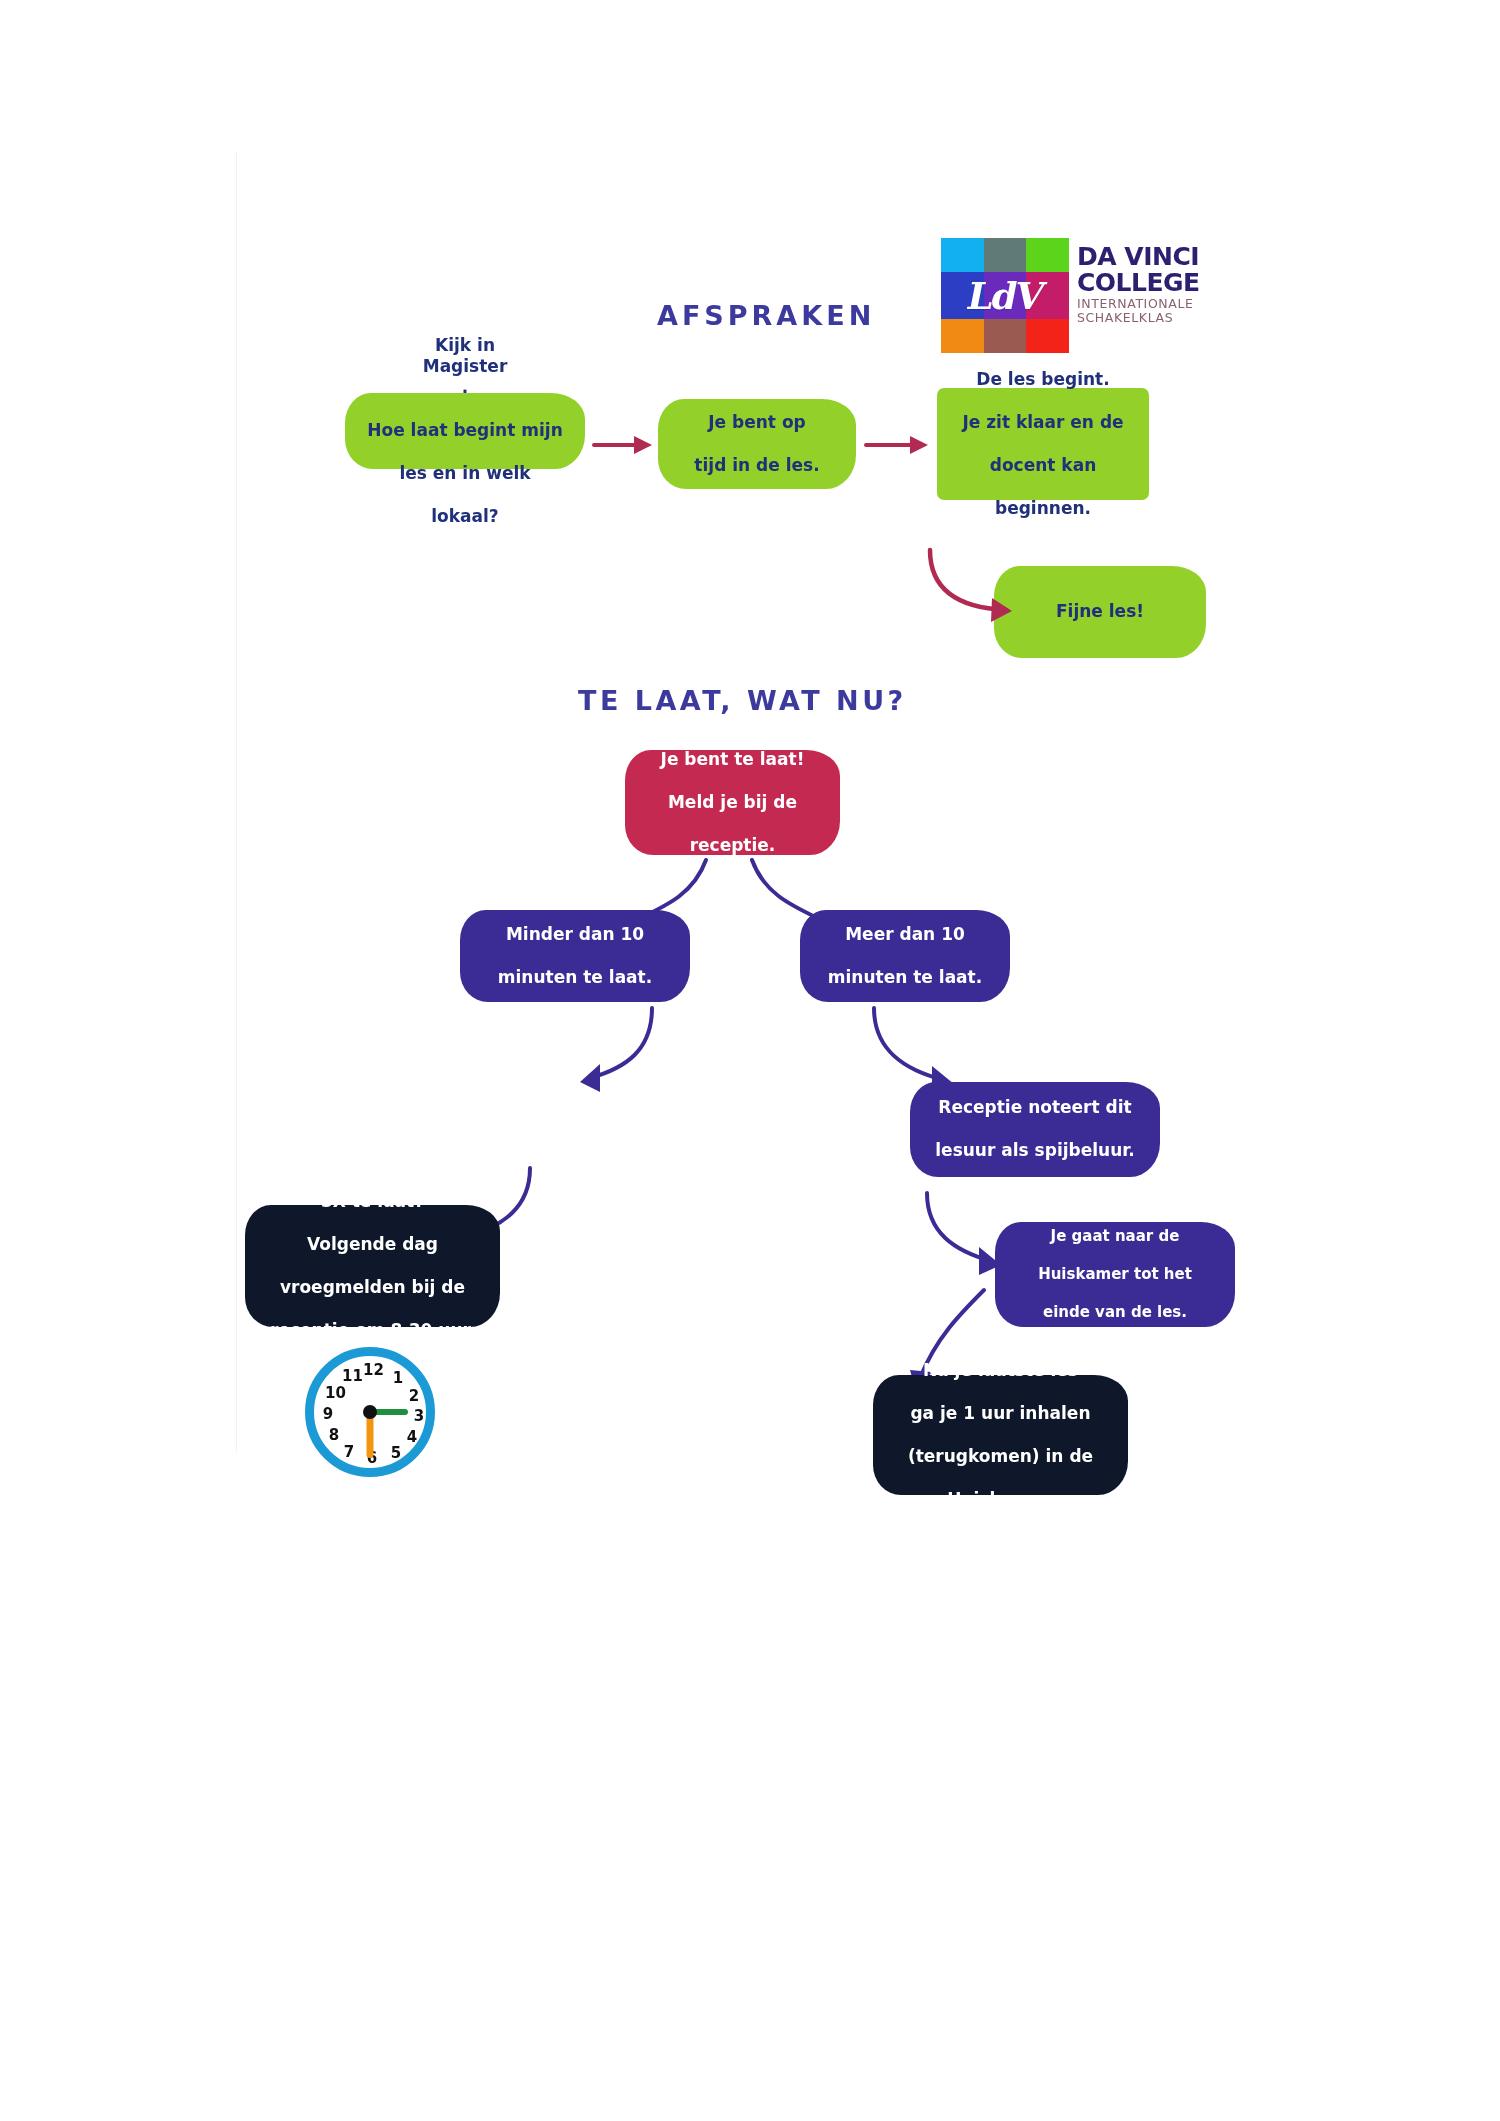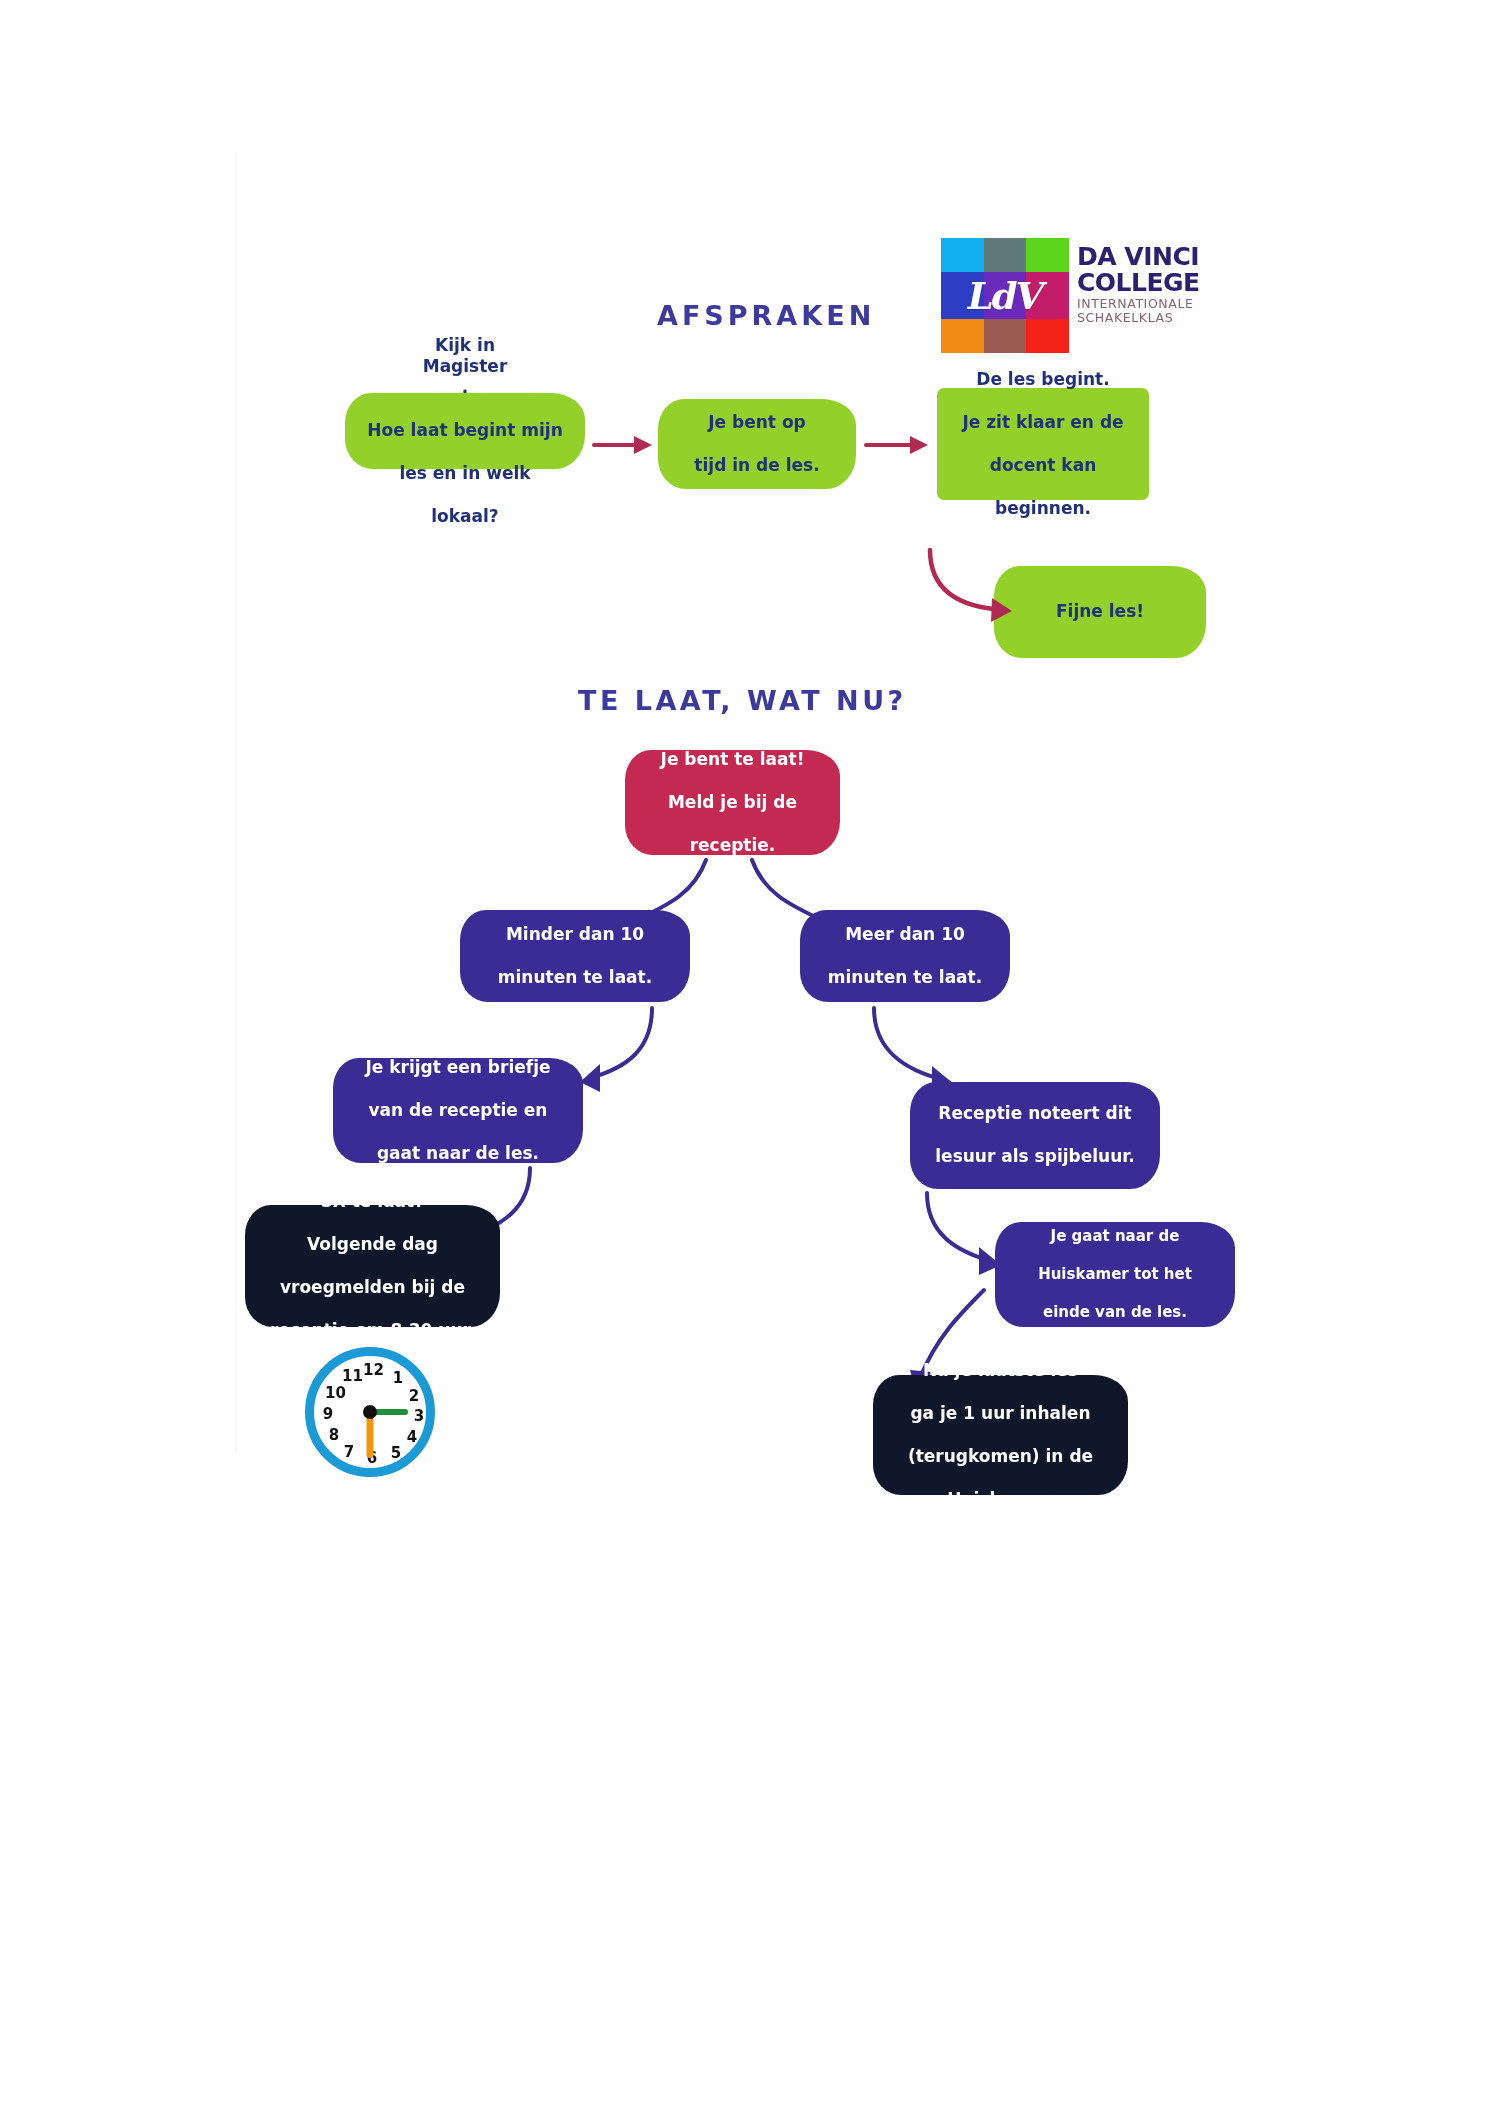--- a/index.html
+++ b/index.html
@@ -207,27 +207,20 @@
       <span>Meer dan 10</span><br>
       <span>minuten te laat.</span>
     </span>
   </div>
 
   <svg class="arrow" style="left:560px;top:1000px;" width="110" height="110" viewBox="0 0 110 110">
     <path d="M92 8 C 92 50, 66 68, 30 78" stroke="#3a2c94" stroke-width="4" fill="none" stroke-linecap="round"></path>
     <path d="M40 64 L20 82 L40 92 Z" fill="#3a2c94"></path>
   </svg>
 
-  <div class="node navy" style="left:333px;top:1058px;width:250px;height:105px;font-size:17px;">
-    <span>
-      <span>Je krijgt een briefje</span><br>
-      <span>van de receptie en</span><br>
-      <span>gaat naar de les.</span>
-    </span>
-  </div>
 
   <svg class="arrow" style="left:440px;top:1160px;" width="110" height="110" viewBox="0 0 110 110">
     <path d="M90 8 C 90 48, 62 66, 28 76" stroke="#3a2c94" stroke-width="4" fill="none" stroke-linecap="round"></path>
     <path d="M38 62 L18 80 L38 90 Z" fill="#3a2c94"></path>
   </svg>
 
   <div class="node red" style="left:245px;top:1205px;width:255px;height:122px;font-size:17px;">
     <span>
       <span>3X te laat?</span><br>
       <span>Volgende dag</span><br>
@@ -252,21 +245,21 @@
     <div class="hand-min" style="transform: translate(-100%, -50%) rotate(180deg);"></div>
     <div class="hand-hour" style="transform: translate(-50%, 0px) rotate(0deg);"></div>
     <div class="pin"></div>
   </div>
 
   <svg class="arrow" style="left:860px;top:1000px;" width="120" height="110" viewBox="0 0 120 110">
     <path d="M14 8 C 14 50, 44 70, 84 80" stroke="#3a2c94" stroke-width="4" fill="none" stroke-linecap="round"></path>
     <path d="M72 66 L94 84 L72 94 Z" fill="#3a2c94"></path>
   </svg>
 
-  <div class="node navy" style="left:910px;top:1082px;width:250px;height:107px;font-size:17px;">
+  <div class="node navy" style="left:910px;top:1082px;width:250px;height:95px;font-size:17px;">
     <span>
       <span>Receptie noteert dit</span><br>
       <span>lesuur als spijbeluur.</span>
     </span>
   </div>
 
   <svg class="arrow" style="left:915px;top:1185px;" width="110" height="110" viewBox="0 0 110 110">
     <path d="M12 8 C 12 48, 40 66, 76 76" stroke="#3a2c94" stroke-width="4" fill="none" stroke-linecap="round"></path>
     <path d="M64 62 L86 80 L64 90 Z" fill="#3a2c94"></path>
   </svg>

